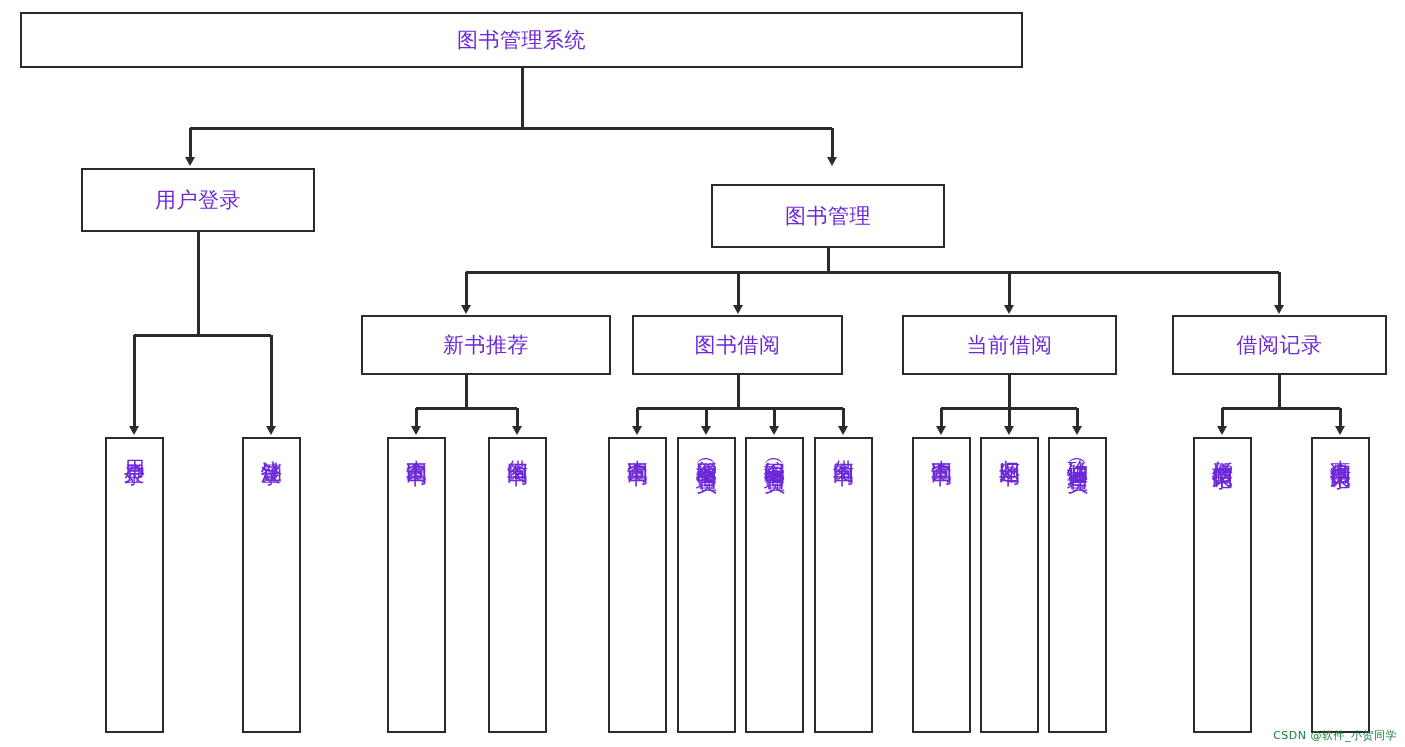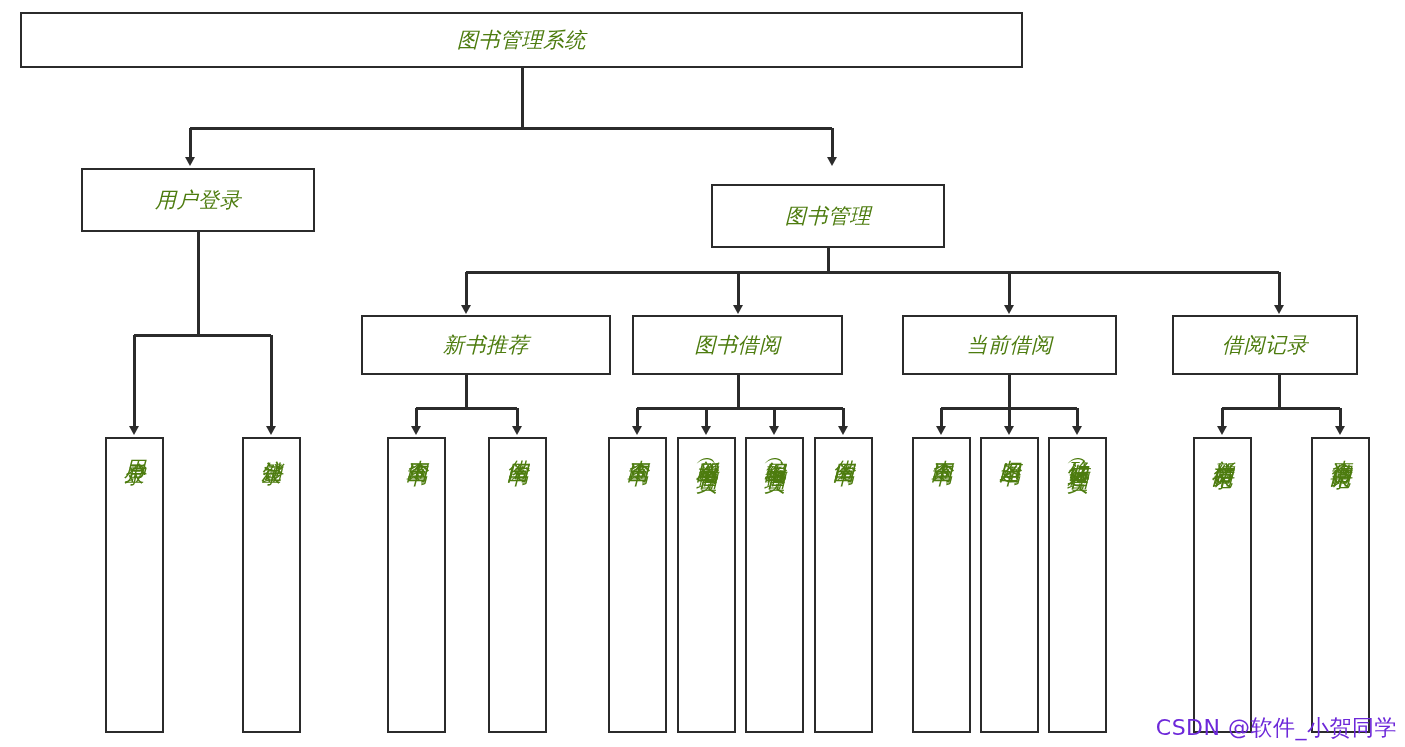--- a/index.html
+++ b/index.html
@@ -31,45 +31,44 @@
     position: absolute;
     box-sizing: border-box;
     background: #ffffff;
     border: 2px solid #2b2b2b;
     display: flex;
     align-items: center;
     justify-content: center;
     overflow: hidden;
   }
   .node .label {
-    color: #4d7c0f;
+    color: #6d28d9;
     letter-spacing: 0.5px;
     white-space: nowrap;
     line-height: 1.15;
-    font-style: italic;
   }
   .node.horiz .label {
     font-size: 21px;
   }
   .node.vert {
     align-items: flex-start;
     padding-top: 4px;
   }
   .node.vert .label {
     writing-mode: vertical-rl;
     text-orientation: upright;
     font-size: 21px;
     letter-spacing: 2px;
   }
   #watermark {
     position: absolute;
     right: 8px;
     bottom: 4px;
-    font-size: 22px;
-    color: #6d28d9;
+    font-size: 11px;
+    color: #15803d;
     letter-spacing: 0.5px;
     white-space: nowrap;
   }
 </style>
 </head>
 <body>
 
 <div id="diagram-root">
 
   <svg class="wires" viewBox="0 0 1405 747">
@@ -141,21 +140,21 @@
 
   <div class="node horiz" style="left:361px; top:315px; width:250px; height:60px;">
     <span class="label">新书推荐</span>
   </div>
   <div class="node horiz" style="left:902px; top:315px; width:215px; height:60px;">
     <span class="label">当前借阅</span>
   </div>
   <div class="node horiz" style="left:632px; top:315px; width:211px; height:60px;">
     <span class="label">图书借阅</span>
   </div>
-  <div class="node horiz" style="left:1172px; top:315px; width:186px; height:60px;">
+  <div class="node horiz" style="left:1172px; top:315px; width:215px; height:60px;">
     <span class="label">借阅记录</span>
   </div>
 
   <div class="node vert" style="left:105px; top:437px; width:59px; height:296px;">
     <span class="label">用户登录</span>
   </div>
   <div class="node vert" style="left:242px; top:437px; width:59px; height:296px;">
     <span class="label">注销登录</span>
   </div>
 

